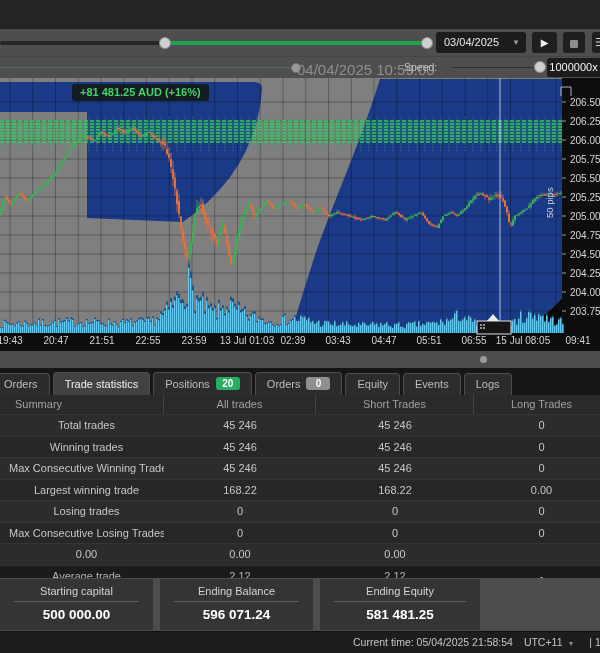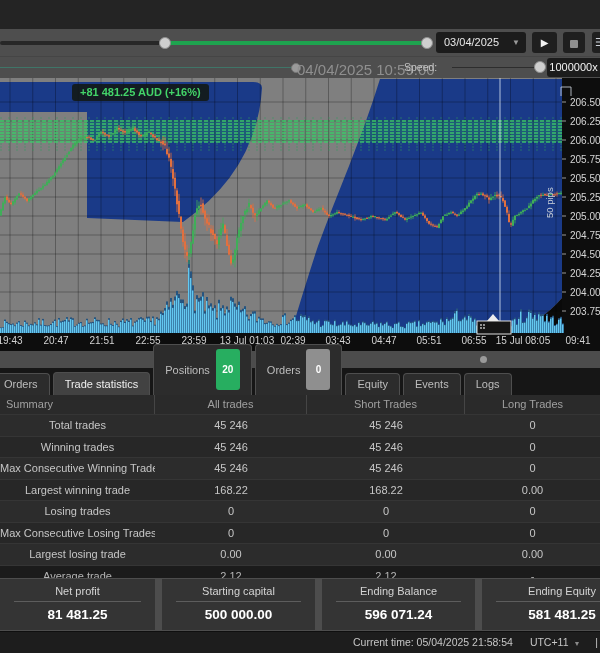--- a/index.html
+++ b/index.html
@@ -43,25 +43,25 @@
   
   .splitter{position:absolute;left:0;top:351px;width:600px;height:17px;background:#4c4c4c;}
   .splitter-dot{position:absolute;left:480px;top:5px;width:7px;height:7px;border-radius:50%;background:#9a9a9a;}
 
   
   .tabbar{position:absolute;left:0;top:368px;width:600px;height:27px;background:#161616;padding-left:0;box-sizing:border-box;}
   .tabs{position:absolute;left:-8px;bottom:0;display:flex;align-items:flex-end;gap:3px;}
   .tab{background:#2c2c2c;border:1px solid #4e4e4e;border-bottom:none;border-radius:4px 4px 0 0;
        color:#bdbdbd;font-size:11px;padding:4px 11px 5px 11px;white-space:nowrap;display:flex;align-items:center;gap:6px;}
   .tab.active{background:#424242;color:#efefef;padding-top:5px;}
-  .badge{display:inline-block;min-width:14px;padding:15px 5px;border-radius:3px;color:#fff;font-size:10px;font-weight:bold;text-align:center;}
+  .badge{display:inline-block;min-width:14px;padding:1px 5px;border-radius:3px;color:#fff;font-size:10px;font-weight:bold;text-align:center;}
 
   
   .stats-table{position:absolute;left:0;top:395px;width:600px;background:#252525;}
-  .trow{display:grid;grid-template-columns:155px 152px 158px 135px;}
+  .trow{display:grid;grid-template-columns:155px 152px 158px 135px;padding-left:9px;}
   .thead{height:19px;line-height:19px;color:#a0a0a0;font-size:11px;background:#2a2a2a;}
   .thead .cell{border-right:1px solid #454545;}
   .thead .cell:last-child{border-right:none;}
   .cell{overflow:hidden;white-space:nowrap;text-align:center;}
   .cell.first{text-align:left;padding-left:6px;}
   .drow{height:20.5px;line-height:20.5px;font-size:11px;color:#c6c6c6;border-top:1px solid #353535;}
   .drow .cell.first{text-align:center;padding-left:0;}
   .drow.alt{background:#2c2c2c;}
   .drow.base{background:#272727;}
   .drow.hl{background:#1b1b1b;color:#b4b4b4;}
@@ -69,21 +69,21 @@
   
   .cards{position:absolute;left:0;top:578px;width:600px;height:53px;background:#4d4d4d;display:flex;gap:7px;}
   .card{background:#343434;height:51px;margin-top:1px;flex:0 0 auto;}
   .card .clabel{color:#d4d4d4;font-size:11px;text-align:center;padding:6px 0 4px 0;}
   .card .cline{height:1px;background:#5d5d5d;margin:0 14px;}
   .card .cvalue{color:#ffffff;font-size:13.5px;font-weight:bold;text-align:center;padding-top:5px;}
 
   
   .statusbar{position:absolute;left:0;top:631px;width:600px;height:22px;background:#1d1d1d;border-top:1px solid #0f0f0f;overflow:hidden;}
   .status-inner{position:absolute;left:353px;top:4px;white-space:nowrap;color:#c6c6c6;font-size:10.5px;}
-  .status-inner .tz{margin-left:14px;}
+  .status-inner .tz{margin-left:8px;}
   .status-inner .tz-caret{color:#8a8a8a;font-size:7px;margin-left:5px;}
   .status-inner .lat{margin-left:12px;}
 </style>
 </head>
 <body>
 
 <div class="app">
 
   <div class="titlebar"></div>
 
@@ -1415,39 +1415,33 @@
         <div class="cell">0</div>
         <div class="cell">0</div>
       </div>
       <div class="trow drow base">
         <div class="cell first">Max Consecutive Losing Trades</div>
         <div class="cell">0</div>
         <div class="cell">0</div>
         <div class="cell">0</div>
       </div>
       <div class="trow drow alt">
-        <div class="cell first">Largest losing trade</div>
         <div class="cell">0.00</div>
         <div class="cell">0.00</div>
         <div class="cell">0.00</div>
       </div>
       <div class="trow drow hl">
         <div class="cell first">Average trade</div>
         <div class="cell">2.12</div>
         <div class="cell">2.12</div>
         <div class="cell">-</div>
       </div>
     </div>
 
   <div class="cards" id="cards">
-      <div class="card" style="width: 155px;">
-        <div class="clabel">Net profit</div>
-        <div class="cline"></div>
-        <div class="cvalue">81 481.25</div>
-      </div>
       <div class="card" style="width: 153px;">
         <div class="clabel">Starting capital</div>
         <div class="cline"></div>
         <div class="cvalue">500 000.00</div>
       </div>
       <div class="card" style="width: 153px;">
         <div class="clabel">Ending Balance</div>
         <div class="cline"></div>
         <div class="cvalue">596 071.24</div>
       </div>

